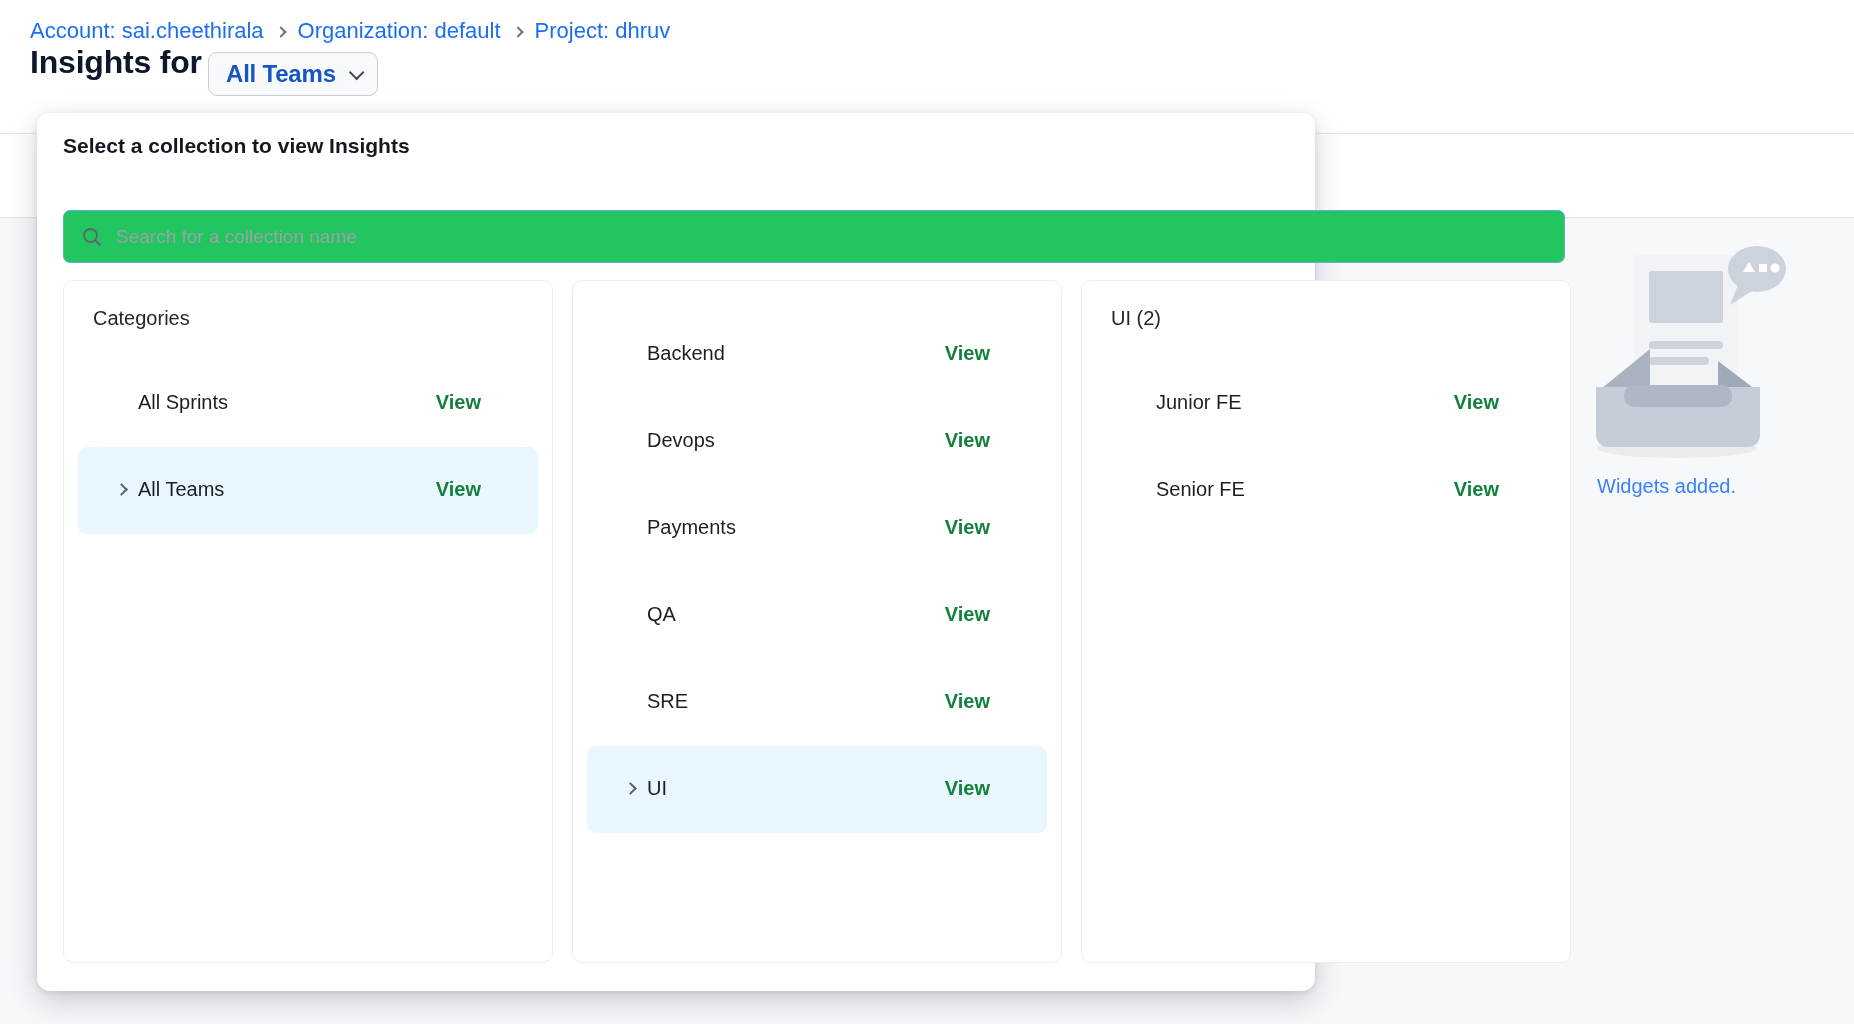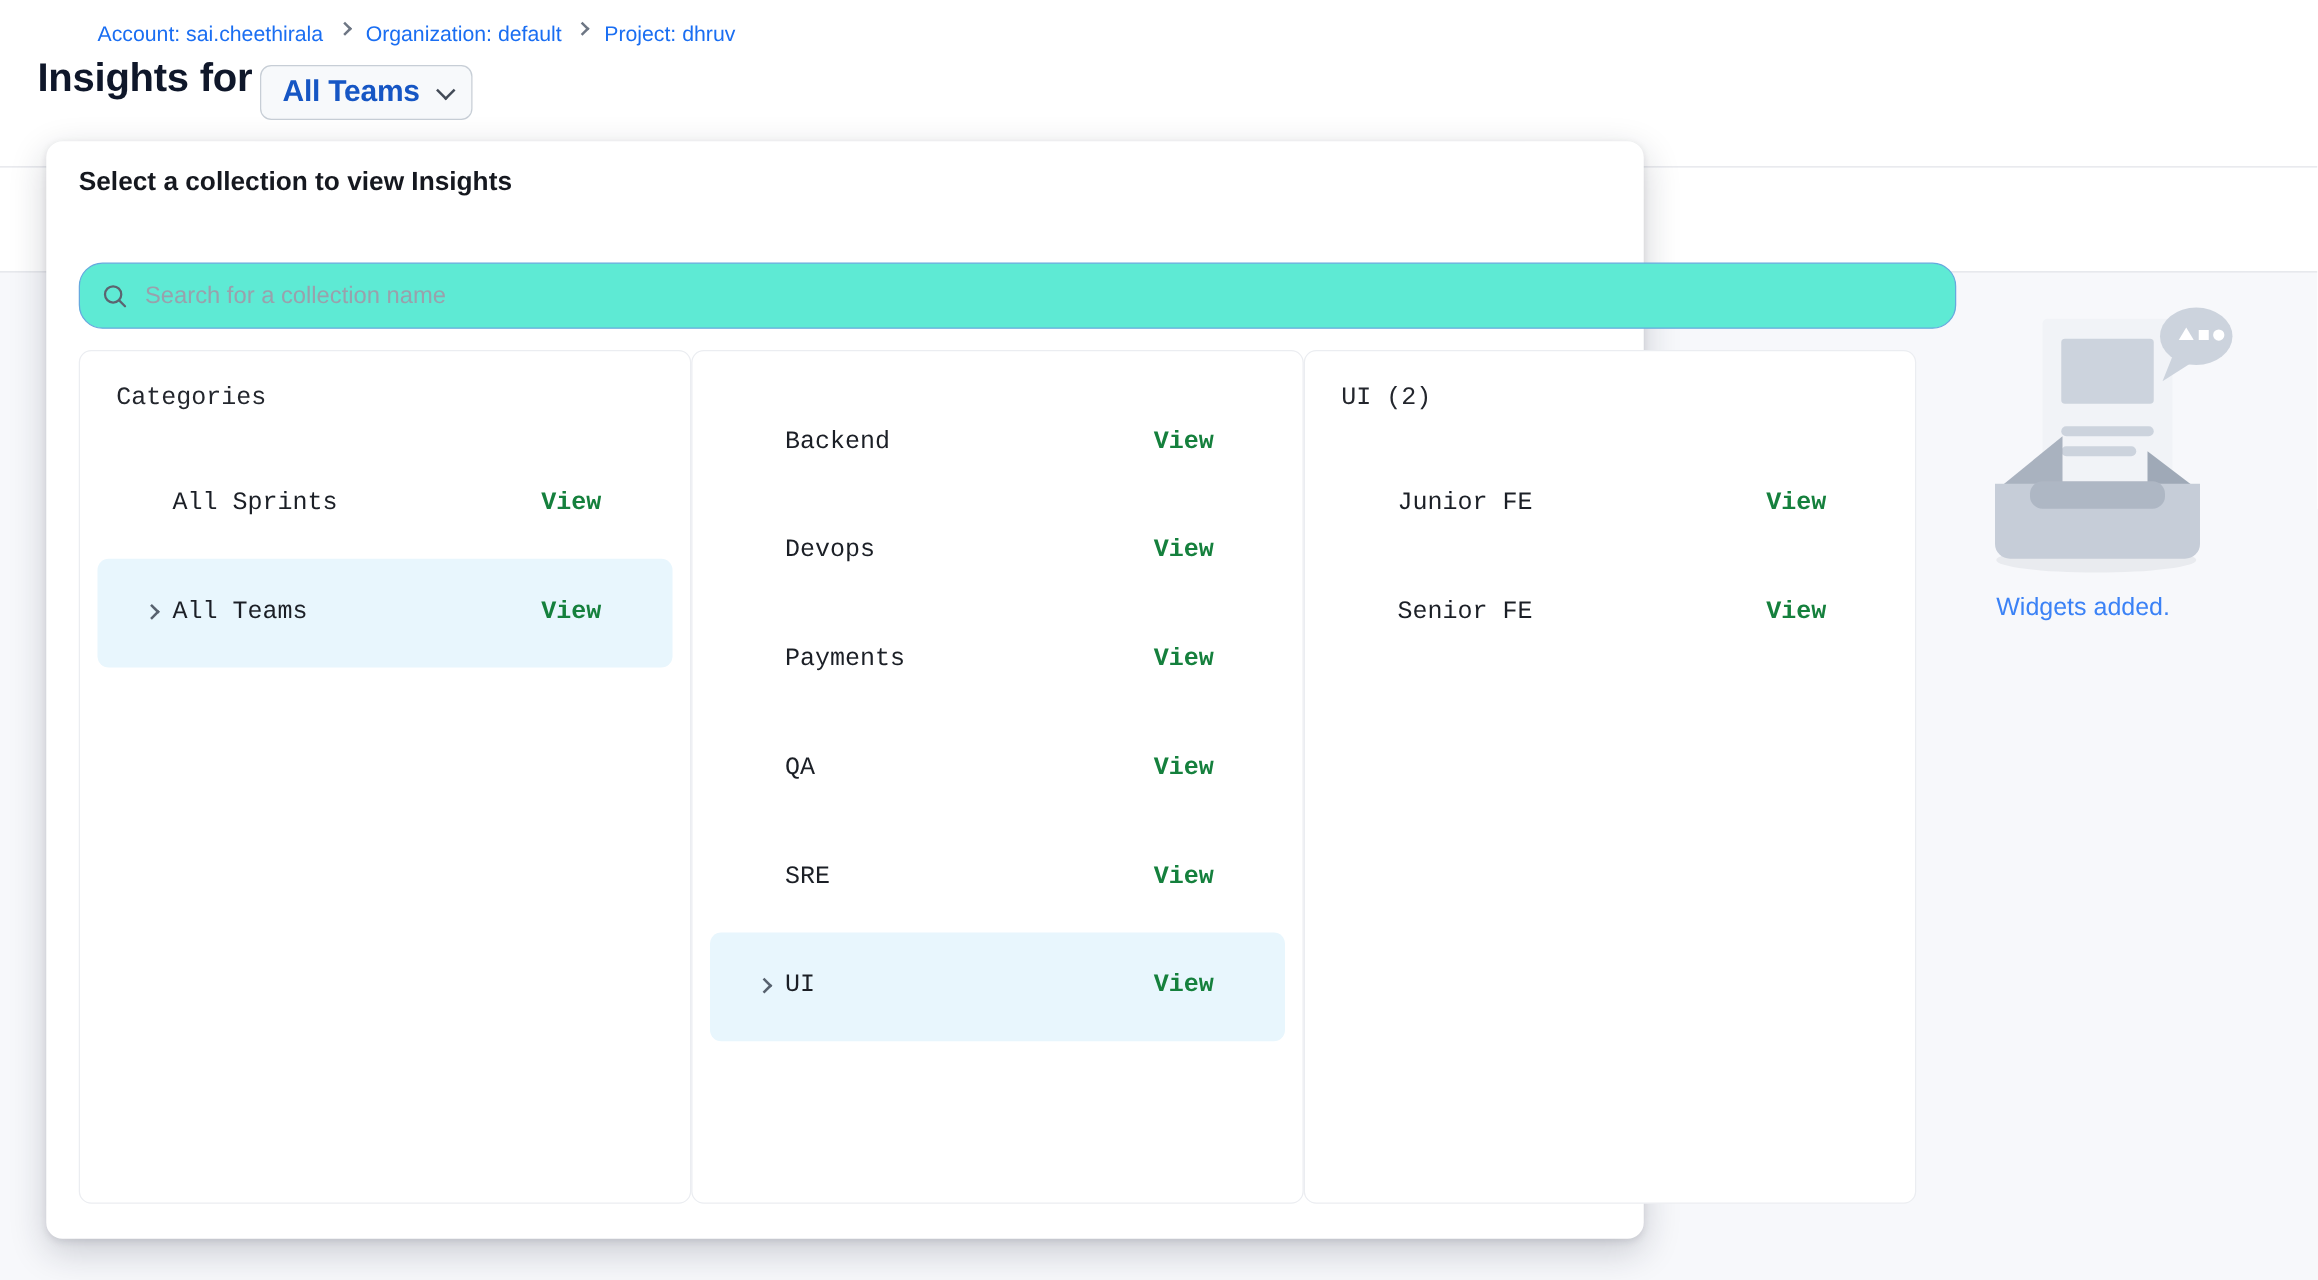--- a/index.html
+++ b/index.html
@@ -16,23 +16,22 @@
     position:absolute; left:0; right:0; top:218px; bottom:0;
     background:#f7f8fb;
   }
   .bg-line { position:absolute; left:0; right:0; height:1px; background:#e2e4e9; }
   .bg-line.line1 { top:133px; }
   .bg-line.line2 { top:217px; background:#dfe2e8; }
 
   
   .breadcrumb {
     position:absolute; left:30px; top:18px;
-    display:flex; gap:13px;
-    font-size:17px;
-    margin-left:48px;
+    display:flex; align-items:center; gap:13px;
+    font-size:22px;
   }
   .breadcrumb a { color:#1a6ef2; text-decoration:none; cursor:pointer; }
   .crumb-sep {
     display:inline-block; width:8px; height:8px;
     border-top:2px solid #6d7684; border-right:2px solid #6d7684;
     transform:rotate(45deg); margin-top:1px;
   }
 
   
   .page-title {
@@ -70,33 +69,33 @@
     background:#ffffff; border-radius:13px;
     box-shadow:0 10px 30px rgba(25,30,50,0.20), 0 2px 6px rgba(25,30,50,0.10);
   }
   .modal-title {
     position:absolute; left:26px; top:21px;
     font-size:21px; font-weight:700; color:#15181f;
   }
   .search-box {
     position:absolute; left:26px; top:97px;
     width:1502px; height:53px;
-    background:#5eead4; border:1.5px solid #66a9de; border-radius:19px;
+    background:#22c55e; border:1.5px solid #66a9de; border-radius:7px;
     display:flex; align-items:center; padding:0 17px; gap:13px;
   }
   .search-box input {
     flex:1; border:none; outline:none; background:transparent;
     font-family:"Liberation Sans", sans-serif;
     font-size:19px; color:#2a2f38;
   }
   .search-box input::placeholder { color:#99a1ac; opacity:1; }
 
   .cards {
     position:absolute; left:26px; top:167px;
-    display:flex; font-family:Liberation Mono, monospace;
+    display:flex; gap:19px;
   }
   .card {
     width:490px; height:683px;
     background:#ffffff; border:1px solid #ebedf1; border-radius:10px;
   }
   .card-header {
     margin:26px 0 0 29px;
     font-size:20px; color:#23262d;
   }
   .rows { margin-top:30px; }

